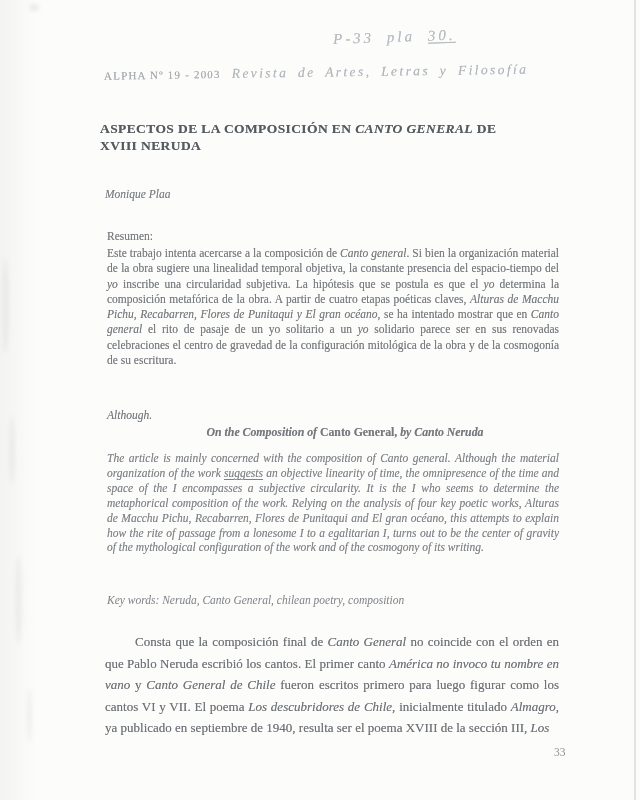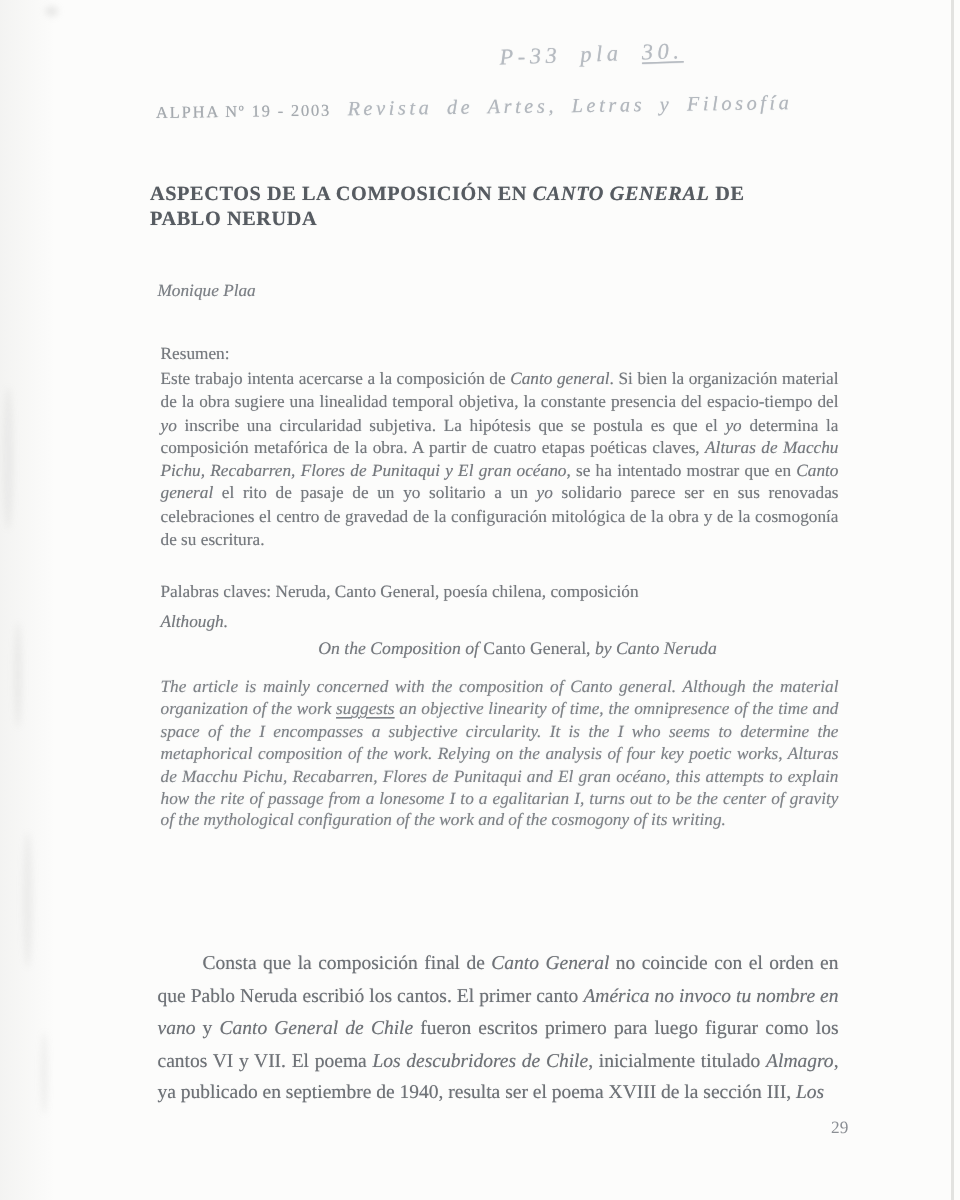--- a/index.html
+++ b/index.html
@@ -23,21 +23,21 @@
   }
   .smudge{position:absolute;background:rgba(150,152,150,0.10);filter:blur(2px);border-radius:50%;}
   .s1{left:2px;top:258px;width:7px;height:95px;}
   .s2{left:9px;top:415px;width:6px;height:70px;}
   .s3{left:15px;top:555px;width:7px;height:90px;}
   .s4{left:27px;top:688px;width:5px;height:55px;}
   .s5{left:30px;top:4px;width:9px;height:7px;background:rgba(150,152,150,0.18);}
 
   .scan{color:#75797e;text-shadow:0 0 0.5px rgba(117,121,126,0.55);}
   .it{font-style:italic;}
-  .bd{font-weight:normal;margin-top:29px;}
+  .bd{font-weight:bold;margin-top:29px;}
   .un{text-decoration:underline;text-underline-offset:2px;}
 
   .hand-note{
     position:absolute;left:333px;top:27px;width:230px;
     font-style:italic;font-size:15px;letter-spacing:3px;word-spacing:6px;
     color:#b6bbc1;transform:rotate(-2deg);
     text-shadow:0 0 0.6px rgba(182,187,193,0.7);
     white-space:nowrap;
   }
   .journal{
@@ -102,34 +102,34 @@
   <div class="smudge s4"></div>
   <div class="smudge s5"></div>
 
   <div class="hand-note"><span>P-33 pla </span><span class="un">30.</span></div>
 
   <div class="journal">
     <span class="stamp">ALPHA Nº 19 - 2003</span>
     <span class="handwr">Revista de Artes, Letras y Filosofía</span>
   </div>
 
-  <div class="title scan"><span>ASPECTOS DE LA COMPOSICIÓN EN </span><span class="it">CANTO GENERAL</span><span> DE</span><br><span>PABLO NERUDA</span></div>
+  <div class="title scan"><span>ASPECTOS DE LA COMPOSICIÓN EN </span><span class="it">CANTO GENERAL</span><span> DE</span><br><span>XVIII NERUDA</span></div>
 
   <div class="author scan">Monique Plaa</div>
 
   <div class="resumen-label scan">Resumen:</div>
 
   <div class="resumen-text scan"><span>Este trabajo intenta acercarse a la composición de </span><span class="it">Canto general</span><span>. Si bien la organización material de la obra sugiere una linealidad temporal objetiva, la constante presencia del espacio-tiempo del </span><span class="it">yo</span><span> inscribe una circularidad subjetiva. La hipótesis que se postula es que el </span><span class="it">yo</span><span> determina la composición metafórica de la obra. A partir de cuatro etapas poéticas claves, </span><span class="it">Alturas de Macchu Pichu, Recabarren, Flores de Punitaqui y El gran océano</span><span>, se ha intentado mostrar que en </span><span class="it">Canto general</span><span> el rito de pasaje de un yo solitario a un </span><span class="it">yo</span><span> solidario parece ser en sus renovadas celebraciones el centro de gravedad de la configuración mitológica de la obra y de la cosmogonía de su escritura.</span></div>
 
-  <div class="palabras scan">Palabras claves: Neruda, Canto General, poesía chilena, composición</div>
 
   <div class="abstract-label scan">Although.</div>
 
   <div class="abstract-subtitle scan"><span class="it bd">On the Composition of </span><span class="bd">Canto General,</span><span class="it bd"> by Canto Neruda</span></div>
 
   <div class="abstract-text"><span class="it">The article is mainly concerned with the composition of Canto general. Although the material organization of the work </span><span class="it un">suggests</span><span class="it"> an objective linearity of time, the omnipresence of the time and space of the I encompasses a subjective circularity. It is the I who seems to determine the metaphorical composition of the work. Relying on the analysis of four key poetic works, Alturas de Macchu Pichu, Recabarren, Flores de Punitaqui and El gran océano, this attempts to explain how the rite of passage from a lonesome I to a egalitarian I, turns out to be the center of gravity of the mythological configuration of the work and of the cosmogony of its writing.</span></div>
 
+  <div class="keywords">Key words: Neruda, Canto General, chilean poetry, composition</div>
 
   <div class="bodytext"><span>Consta que la composición final de </span><span class="it">Canto General</span><span> no coincide con el orden en que Pablo Neruda escribió los cantos. El primer canto </span><span class="it">América no invoco tu nombre en vano</span><span> y </span><span class="it">Canto General de Chile</span><span> fueron escritos primero para luego figurar como los cantos VI y VII. El poema </span><span class="it">Los descubridores de Chile</span><span>, inicialmente titulado </span><span class="it">Almagro</span><span>, ya publicado en septiembre de 1940, resulta ser el poema XVIII de la sección III, </span><span class="it">Los</span></div>
 
-  <div class="pagenum">29</div>
+  <div class="pagenum">33</div>
 
 </div>
 
 </body></html>

